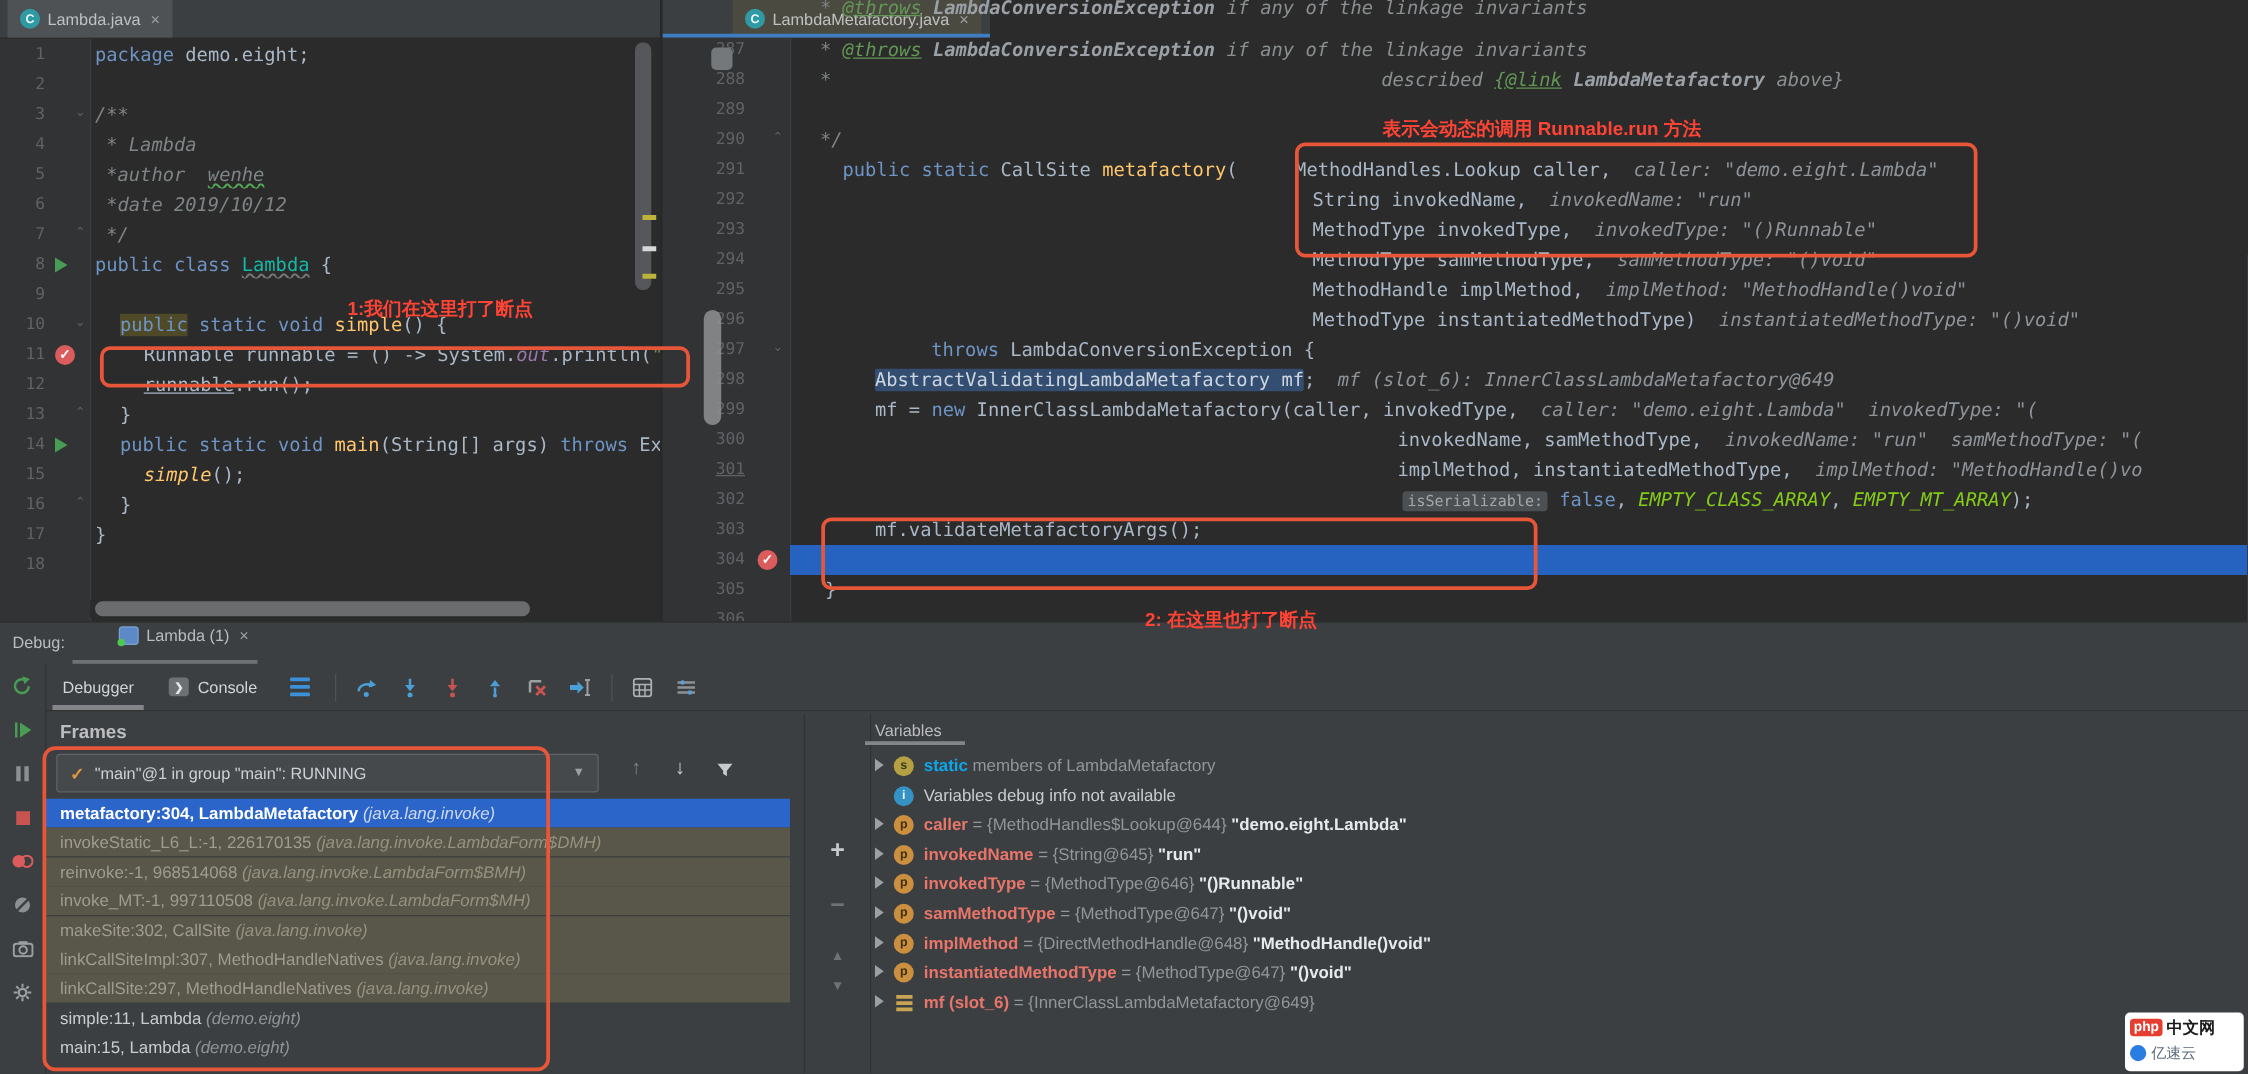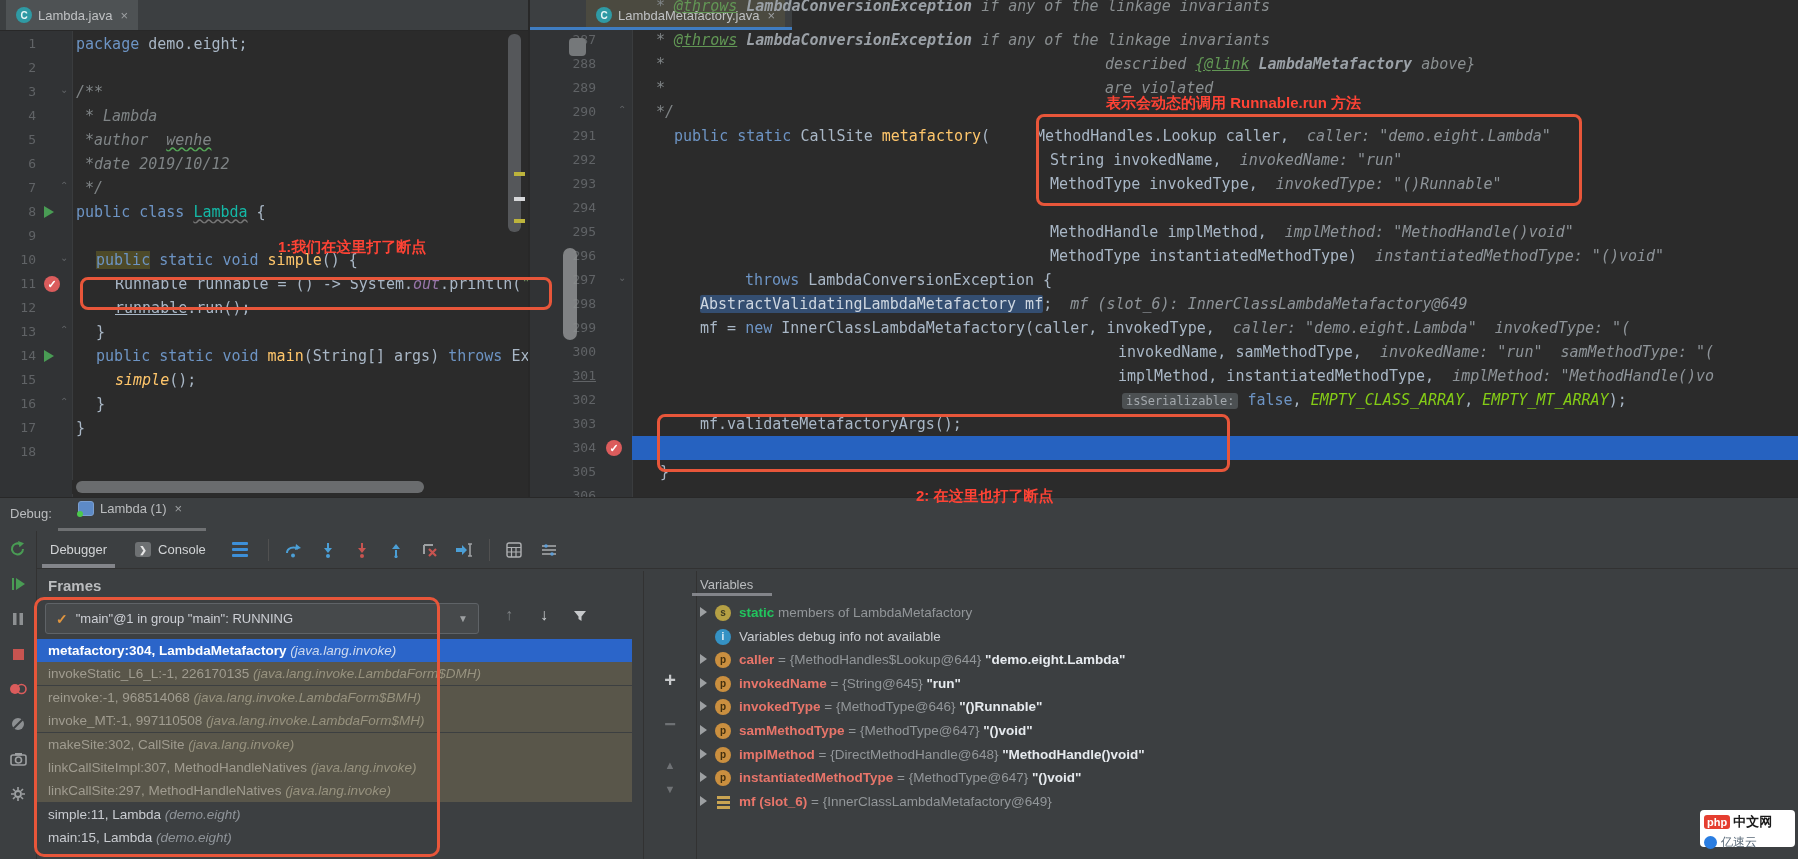--- a/index.html
+++ b/index.html
@@ -65,21 +65,21 @@
   #ann-frames{left:420px;top:764px;font-size:22px;}
   .obox{position:absolute;border:3px solid #e8563a;border-radius:8px;z-index:40;}
   #box-line11{left:80px;top:277px;width:466px;height:27px;}
   #box-params{left:1036px;top:114px;width:540px;height:86px;}
   #box-return{left:657px;top:414px;width:567px;height:52px;}
   #box-frames{left:34px;top:597px;width:400px;height:254px;border-radius:10px;}
   
   #debug-panel{position:absolute;left:0;top:497px;width:1798px;height:362px;background:#3c3f41;border-top:1px solid #282828;}
   #debug-header{position:absolute;left:0;top:0;height:33px;width:100%;}
   #debug-label{position:absolute;left:10px;top:8px;color:#bbbdbf;font-size:13px;}
-  #debug-tab{position:absolute;left:62px;top:3px;display:flex;align-items:flex-start;gap:6px;color:#bbbdbf;font-size:13px;padding-left:16px;}
+  #debug-tab{position:absolute;left:79px;top:3px;display:flex;align-items:flex-start;gap:6px;color:#bbbdbf;font-size:13px;padding-left:16px;}
   #debug-tab-icon{position:relative;width:14px;height:13px;background:#5d8ac7;border-radius:3px;border:1px solid #7b9fd0;}
   #debug-tab-icon::after{content:"";position:absolute;left:-2px;bottom:-2px;width:6px;height:6px;border-radius:50%;background:#4cc94c;}
   #debug-tab-underline{position:absolute;left:58px;top:30px;width:148px;height:3px;background:#6f7173;}
   #debug-toolbar{position:absolute;left:36px;top:33px;right:0;height:37px;border-bottom:1px solid #323232;display:flex;align-items:center;}
   .dtab{font-size:13px;color:#d2d4d6;padding:0 14px;height:100%;display:flex;align-items:center;gap:7px;position:relative;}
   #tab-debugger::after{content:"";position:absolute;left:6px;right:6px;bottom:0;height:4px;background:#83858a;}
   #console-icon{width:16px;height:15px;background:#6e7173;border-radius:3px;color:#e6e6e6;font-size:9px;display:flex;align-items:center;justify-content:center;font-weight:bold;}
   #burger-icon{margin:0 12px;display:flex;flex-direction:column;gap:3px;}
   #burger-icon span{display:block;width:16px;height:3px;background:#3d8fd8;border-radius:1px;}
   .tsep{width:1px;height:22px;background:#515151;margin:0 8px;}
@@ -111,27 +111,27 @@
   #var-rows{position:absolute;left:697px;top:103px;right:0;}
   .vrow{position:absolute;left:0;height:24px;line-height:24px;font-size:13.5px;white-space:nowrap;}
   .varrow{position:absolute;left:3px;top:6px;width:0;height:0;border-left:7px solid #9da0a2;border-top:5px solid transparent;border-bottom:5px solid transparent;}
   .vic{position:absolute;left:18px;top:4px;width:16px;height:16px;border-radius:50%;font-size:10px;font-weight:bold;text-align:center;line-height:16px;}
   .vic.s{background:#b5a044;color:#3c3a20;}
   .vic.p{background:#ca8f3f;color:#42300f;}
   .vic.i{background:#3592c4;color:#e8f2f8;}
   .vic.v{background:none;border-radius:0;}
   .vic.v span{display:block;width:13px;height:3px;background:#c9a452;margin:2px auto 0;}
   .vtext{position:absolute;left:42px;top:0;}
-  .v-vb{color:#22c55e;font-weight:bold}
+  .v-vb{color:#0ea5e9;font-weight:bold}
   .v-vg{color:#929699}
   .v-vw{color:#c9ccd0}
   .v-vn{color:#e8756a;font-weight:bold}
   .v-vs{color:#e6eaee;font-weight:bold}
   
-  #watermark{position:absolute;left:1700px;top:810px;width:95px;height:37px;background:#fff;border-radius:4px;z-index:60;padding:3px 4px;box-sizing:border-box;}
+  #watermark{position:absolute;left:1700px;top:810px;width:95px;height:47px;background:#fff;border-radius:4px;z-index:60;padding:3px 4px;box-sizing:border-box;}
   #wm-line1{display:flex;align-items:center;gap:3px;}
   #wm-badge{background:#e53e30;color:#fff;font-size:11px;font-weight:bold;border-radius:3px;padding:1px 3px;}
   #wm-name{color:#1a1a1a;font-weight:bold;font-size:13px;}
   #wm-line2{display:flex;align-items:center;gap:4px;margin-top:3px;}
   #wm-cloud{width:13px;height:13px;border-radius:50%;background:#2a7de1;}
   #wm-sub{color:#5b6b7a;font-size:12px;}
 </style>
 </head>
 <body>
 
@@ -226,25 +226,25 @@
         <div class="lnum" style="top: 484px;">306</div>
         <div class="bp" style="left: 76px; top: 440px;">✓</div>
         <div class="foldmark" style="left: 88px; top: 104px;">⌃</div>
         <div class="foldmark" style="left: 88px; top: 272px;">⌄</div>
       </div>
     <div class="execline" id="exec-line" style="top: 436px;"></div>
     <div class="code">
         <div class="crow" style="top: -6px; left: 126px;"><span class="s-cmt">* </span><span class="s-doc">@throws</span><span class="s-cmtb"> LambdaConversionException </span><span class="s-cmti">if any of the linkage invariants</span></div>
         <div class="crow" style="top: 28px; left: 126px;"><span class="s-cmt">* </span><span class="s-doc">@throws</span><span class="s-cmtb"> LambdaConversionException </span><span class="s-cmti">if any of the linkage invariants</span></div>
         <div class="crow" style="top: 52px; left: 126px;"><span class="s-cmt">*</span><span class="s-gap" style="width: 440px;"></span><span class="s-cmti">described </span><span class="s-doc">{@link</span><span class="s-cmtb"> LambdaMetafactory </span><span class="s-cmti">above}</span></div>
-        <div class="crow" style="top: 76px; left: 126px;"><span class="s-cmt">*</span><span class="s-gap" style="width: 440px;"></span><span class="s-cmti">are violated</span></div>
         <div class="crow" style="top: 100px; left: 126px;"><span class="s-cmt">*/</span></div>
         <div class="crow" style="top: 124px; left: 144px;"><span class="s-kw">public static </span><span class="s-pl">CallSite </span><span class="s-mtd">metafactory</span><span class="s-pl">(</span><span class="s-gap" style="width: 46px;"></span><span class="s-pl">MethodHandles.Lookup caller,</span><span class="s-hint">  caller: "demo.eight.Lambda"</span></div>
         <div class="crow" style="top: 148px; left: 520px;"><span class="s-pl">String invokedName,</span><span class="s-hint">  invokedName: "run"</span></div>
         <div class="crow" style="top: 172px; left: 520px;"><span class="s-pl">MethodType invokedType,</span><span class="s-hint">  invokedType: "()Runnable"</span></div>
+        <div class="crow" style="top: 196px; left: 520px;"><span class="s-pl">MethodType samMethodType,</span><span class="s-hint">  samMethodType: "()void"</span></div>
         <div class="crow" style="top: 220px; left: 520px;"><span class="s-pl">MethodHandle implMethod,</span><span class="s-hint">  implMethod: "MethodHandle()void"</span></div>
         <div class="crow" style="top: 244px; left: 520px;"><span class="s-pl">MethodType instantiatedMethodType)</span><span class="s-hint">  instantiatedMethodType: "()void"</span></div>
         <div class="crow" style="top: 268px; left: 215px;"><span class="s-kw">throws</span><span class="s-pl"> LambdaConversionException {</span></div>
         <div class="crow" style="top: 292px; left: 170px;"><span class="s-plsel">AbstractValidatingLambdaMetafactory mf</span><span class="s-pl">;</span><span class="s-hint">  mf (slot_6): InnerClassLambdaMetafactory@649</span></div>
         <div class="crow" style="top: 340px; left: 588px;"><span class="s-pl">invokedName, samMethodType,</span><span class="s-hint">  invokedName: "run"  samMethodType: "(</span></div>
         <div class="crow" style="top: 316px; left: 170px;"><span class="s-pl">mf = </span><span class="s-kw">new</span><span class="s-pl"> InnerClassLambdaMetafactory(caller, invokedType,</span><span class="s-hint">  caller: "demo.eight.Lambda"  invokedType: "(</span></div>
         <div class="crow" style="top: 364px; left: 588px;"><span class="s-pl">implMethod, instantiatedMethodType,</span><span class="s-hint">  implMethod: "MethodHandle()vo</span></div>
         <div class="crow" style="top: 388px; left: 592px;"><span class="s-chip">isSerializable:</span><span class="s-kw"> false</span><span class="s-pl">, </span><span class="s-konst">EMPTY_CLASS_ARRAY</span><span class="s-pl">, </span><span class="s-konst">EMPTY_MT_ARRAY</span><span class="s-pl">);</span></div>
         <div class="crow" style="top: 412px; left: 170px;"><span class="s-pl">mf.validateMetafactoryArgs();</span></div>
         <div class="crow" style="top: 460px; left: 130px;"><span class="s-pl">}</span></div>

